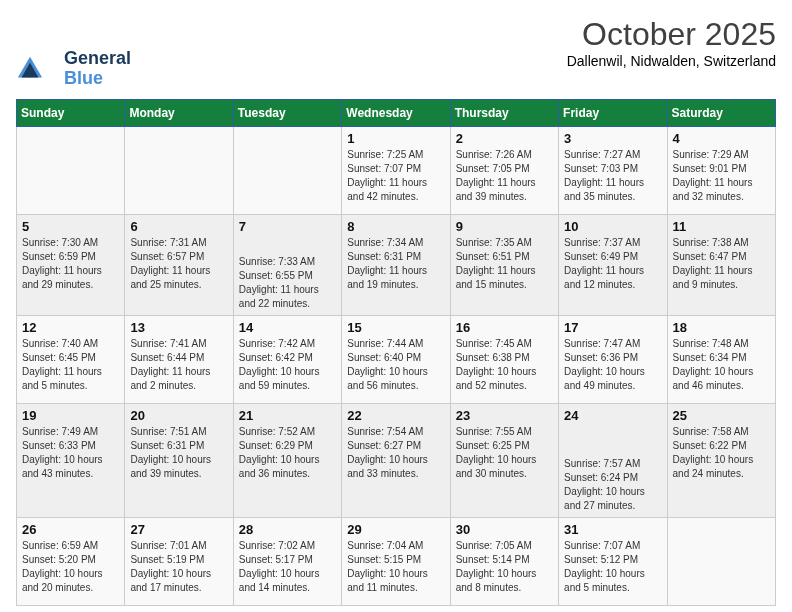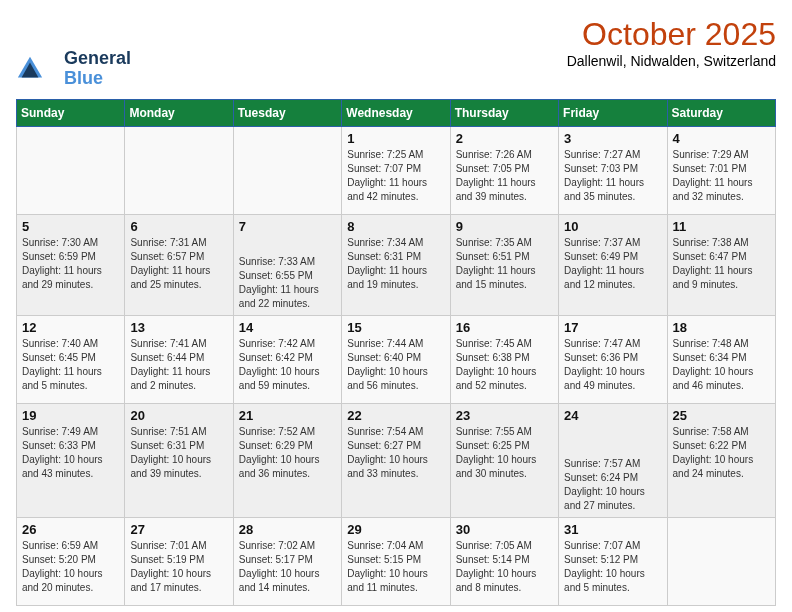--- a/index.html
+++ b/index.html
@@ -31,21 +31,21 @@
     .logo-icon {
       width: 28px;
       height: 28px;
     }
     .title-block {
       text-align: right;
     }
     .month-title {
       font-size: 32px;
       font-weight: normal;
-      color: #c2410c;
+      color: #404040;
     }
     .location {
       font-size: 14px;
       color: #000000;
     }
     .calendar {
       width: 100%;
       border-collapse: collapse;
       border: 1px solid #ccc;
       font-size: 11px;
@@ -145,21 +145,21 @@
         <td>
           <span class="day-num">3</span>
           <div class="day-info" style="white-space: pre-line;">Sunrise: 7:27 AM
 Sunset: 7:03 PM
 Daylight: 11 hours
 and 35 minutes.</div>
         </td>
         <td>
           <span class="day-num">4</span>
           <div class="day-info" style="white-space: pre-line;">Sunrise: 7:29 AM
-Sunset: 7:01 PM
+Sunset: 9:01 PM
 Daylight: 11 hours
 and 32 minutes.</div>
         </td>
       </tr>
       <tr>
         <td>
           <span class="day-num">5</span>
           <div class="day-info" style="white-space: pre-line;">Sunrise: 7:30 AM
 Sunset: 6:59 PM
 Daylight: 11 hours

